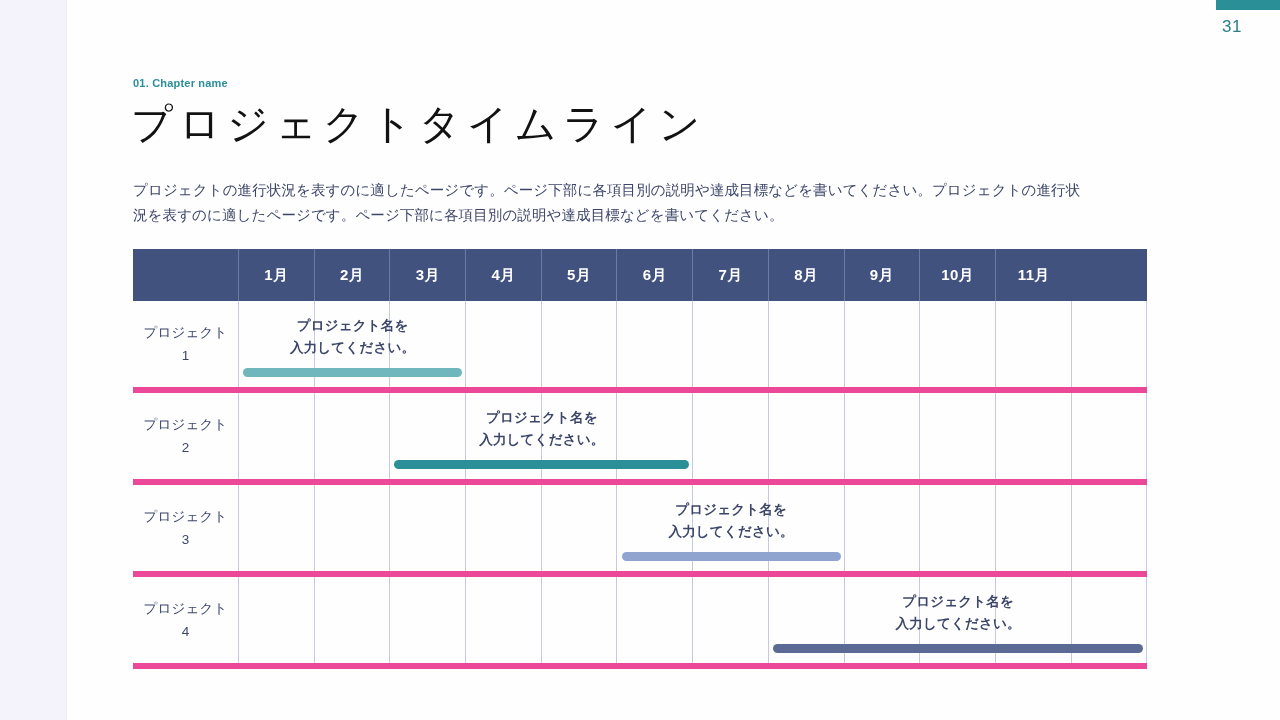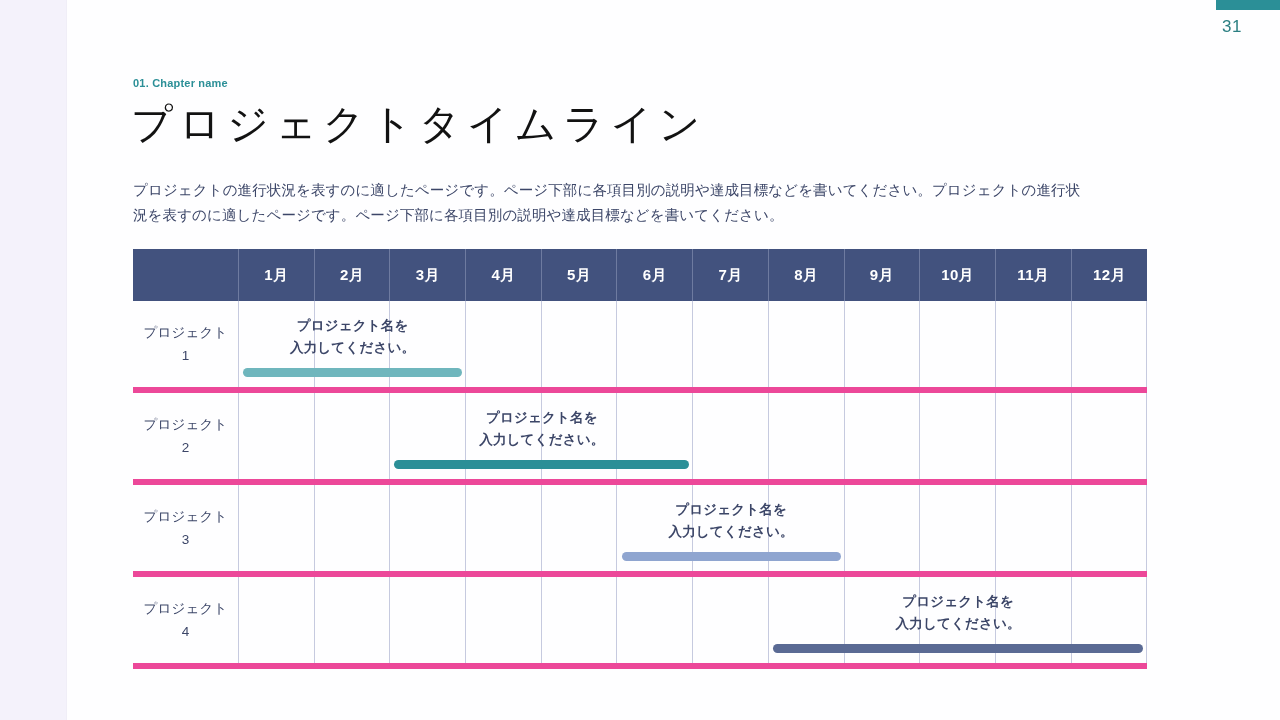--- a/index.html
+++ b/index.html
@@ -201,21 +201,20 @@
         <div class="cell" style="width: 75.7px; flex: 0 0 75.7px;">2月</div>
         <div class="cell" style="width: 75.7px; flex: 0 0 75.7px;">3月</div>
         <div class="cell" style="width: 75.7px; flex: 0 0 75.7px; text-align: right;">4月</div>
         <div class="cell" style="width: 75.7px; flex: 0 0 75.7px;">5月</div>
         <div class="cell" style="width: 75.7px; flex: 0 0 75.7px;">6月</div>
         <div class="cell" style="width: 75.7px; flex: 0 0 75.7px;">7月</div>
         <div class="cell" style="width: 75.7px; flex: 0 0 75.7px;">8月</div>
         <div class="cell" style="width: 75.7px; flex: 0 0 75.7px;">9月</div>
         <div class="cell" style="width: 75.7px; flex: 0 0 75.7px;">10月</div>
         <div class="cell" style="width: 75.7px; flex: 0 0 75.7px;">11月</div>
-        <div class="cell" style="width: 75.7px; flex: 0 0 75.7px;">12月</div>
       </div>
     <div class="tl-body" id="tl-body">
         <div class="tl-row">
           <div class="cell label-cell" style="width: 106px; flex: 0 0 106px;">
             <span><span>プロジェクト</span><br><span>1</span></span>
           </div>
           <div class="cell" style="width: 75.7px; flex: 0 0 75.7px;"></div>
           <div class="cell" style="width: 75.7px; flex: 0 0 75.7px;"></div>
           <div class="cell" style="width: 75.7px; flex: 0 0 75.7px;"></div>
           <div class="cell" style="width: 75.7px; flex: 0 0 75.7px;"></div>

